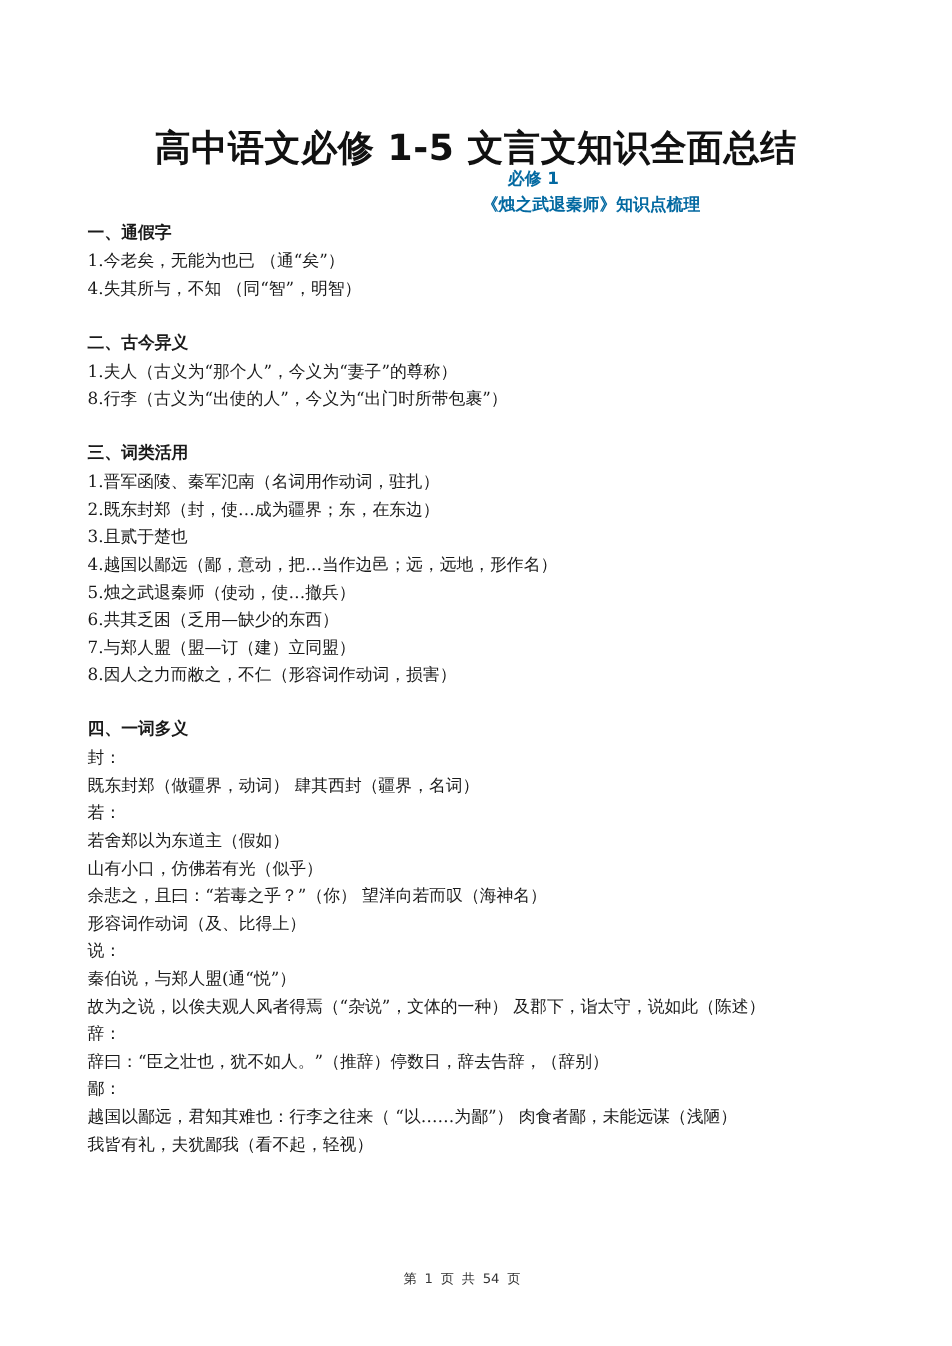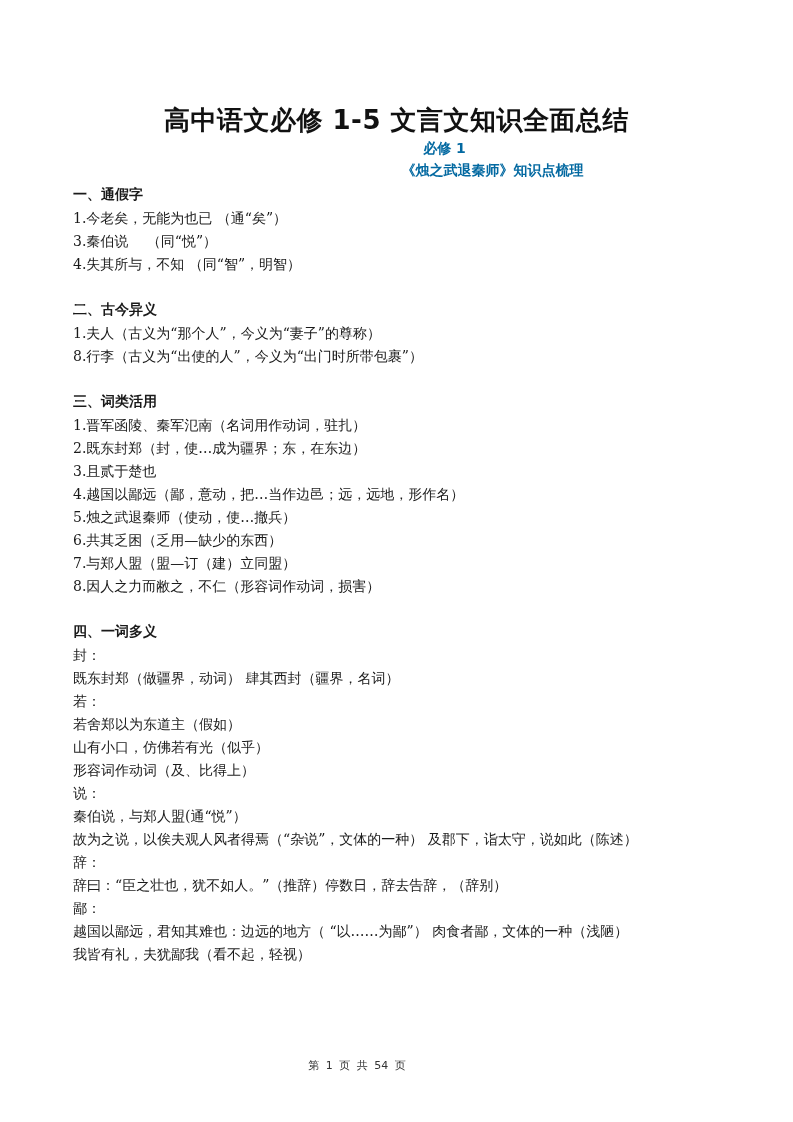--- a/index.html
+++ b/index.html
@@ -4,54 +4,53 @@
   <style>
     html, body { margin: 0; padding: 0; background: #ffffff; }
     body {
       width: 793px; height: 1122px; position: relative; overflow: hidden;
       font-family: "DejaVu Serif", "Liberation Serif", serif;
       color: #1a1a1a;
     }
     .page { position: absolute; left: 0; top: 0; width: 793px; height: 1122px; }
     .title {
       position: absolute; top: 103px; left: 0; width: 793px; text-align: center;
-      font-family: "DejaVu Sans", sans-serif; font-weight: bold; font-size: 26px;
+      font-family: "DejaVu Sans", sans-serif; font-weight: bold; font-size: 30px;
       letter-spacing: 0.5px; color: #111;
     }
     .sub {
       position: absolute; left: 0; width: 793px; text-align: center;
       font-family: "DejaVu Sans", sans-serif; font-weight: bold; font-size: 14px; color: #0369a1; padding-left: 48px;
     }
     .sub1 { top: 140px; }
     .sub2 { top: 162px; margin-left: 48px; }
     .body {
       position: absolute; left: 73px; top: 184px; width: 680px;
       font-size: 14px; line-height: 23px;
     }
     .line { white-space: pre; height: 23px; }
     .heading { font-family: Liberation Mono, monospace; font-weight: bold; font-size: 14px; }
     .blank { height: 23px; }
     .footer {
       position: absolute; top: 1058px; left: 0; width: 714px; text-align: center;
-      font-family: "DejaVu Sans", sans-serif; font-size: 11px; color: #333; word-spacing: 3px;
+      font-family: "DejaVu Sans", sans-serif; font-size: 11px; color: #333; word-spacing: 3px; padding-left: 28px;
     }
   </style>
 </head>
 <body>
 
 <div class="page">
   <div class="title">高中语文必修 1-5 文言文知识全面总结</div>
   <div class="sub sub1">必修 1</div>
   <div class="sub sub2">《烛之武退秦师》知识点梳理</div>
 
   <div class="body">
 
     <div class="line heading">一、通假字</div>
     <div class="line">1.今老矣，无能为也已 （通“矣”）</div>
-    <div class="line">3.秦伯说　 （同“悦”）</div>
     <div class="line">4.失其所与，不知 （同“智”，明智）</div>
     <div class="blank"></div>
 
     <div class="line heading">二、古今异义</div>
     <div class="line">1.夫人（古义为“那个人”，今义为“妻子”的尊称）</div>
     <div class="line">8.行李（古义为“出使的人”，今义为“出门时所带包裹”）</div>
     <div class="blank"></div>
 
     <div class="line heading">三、词类活用</div>
     <div class="line">1.晋军函陵、秦军氾南（名词用作动词，驻扎）</div>
@@ -63,25 +62,26 @@
     <div class="line">7.与郑人盟（盟—订（建）立同盟）</div>
     <div class="line">8.因人之力而敝之，不仁（形容词作动词，损害）</div>
     <div class="blank"></div>
 
     <div class="line heading">四、一词多义</div>
     <div class="line">封：</div>
     <div class="line">既东封郑（做疆界，动词） 肆其西封（疆界，名词）</div>
     <div class="line">若：</div>
     <div class="line">若舍郑以为东道主（假如）</div>
     <div class="line">山有小口，仿佛若有光（似乎）</div>
+    <div class="line">余悲之，且曰：“若毒之乎？”（你） 望洋向若而叹（海神名）</div>
     <div class="line">形容词作动词（及、比得上）</div>
     <div class="line">说：</div>
     <div class="line">秦伯说，与郑人盟(通“悦”）</div>
     <div class="line">故为之说，以俟夫观人风者得焉（“杂说”，文体的一种） 及郡下，诣太守，说如此（陈述）</div>
     <div class="line">辞：</div>
     <div class="line">辞曰：“臣之壮也，犹不如人。”（推辞）停数日，辞去告辞，（辞别）</div>
     <div class="line">鄙：</div>
-    <div class="line">越国以鄙远，君知其难也：边远的地方（ “以……为鄙”） 肉食者鄙，文体的一种（浅陋）</div>
+    <div class="line">越国以鄙远，君知其难也：行李之往来（ “以……为鄙”） 肉食者鄙，未能远谋（浅陋）</div>
     <div class="line">我皆有礼，夫犹鄙我（看不起，轻视）</div>
   </div>
 
   <div class="footer">第 1 页 共 54 页</div>
 </div>
 
 </body></html>

